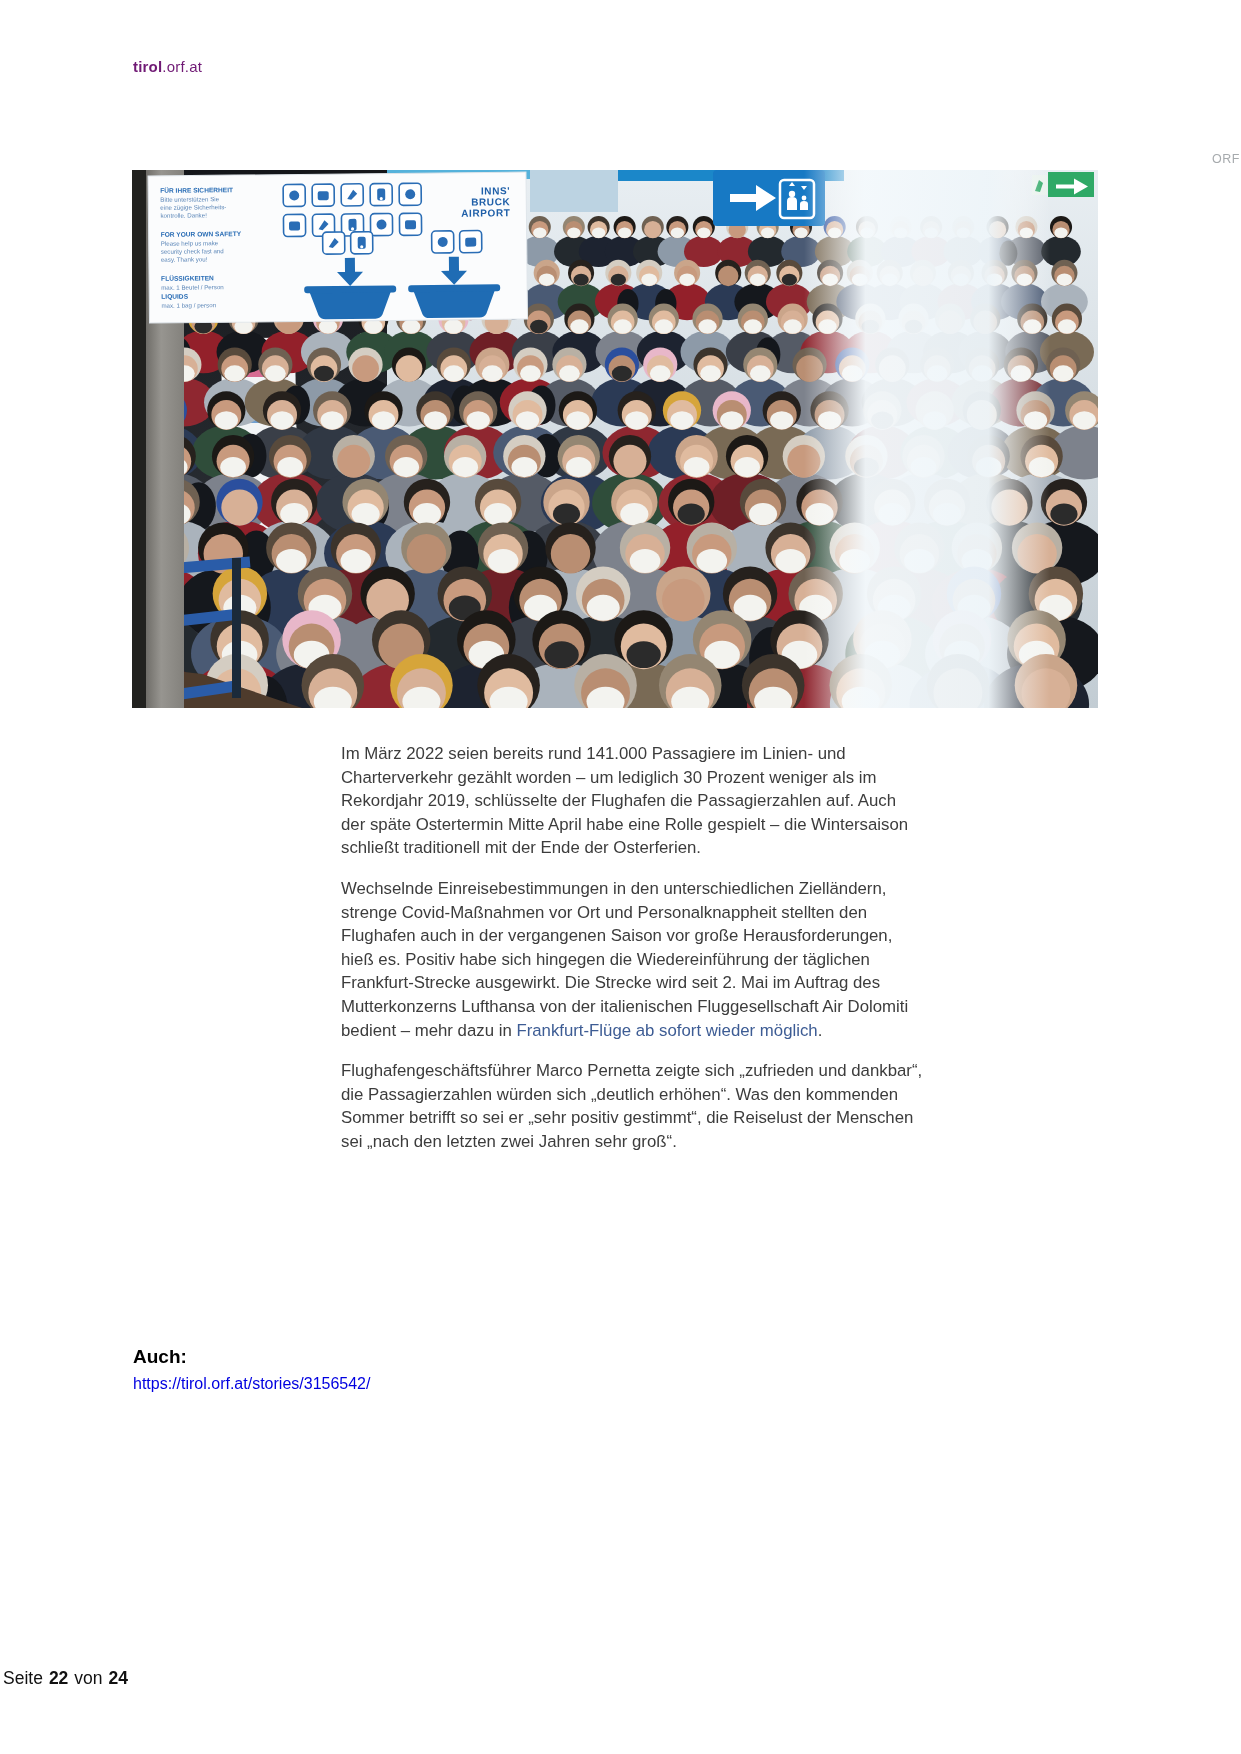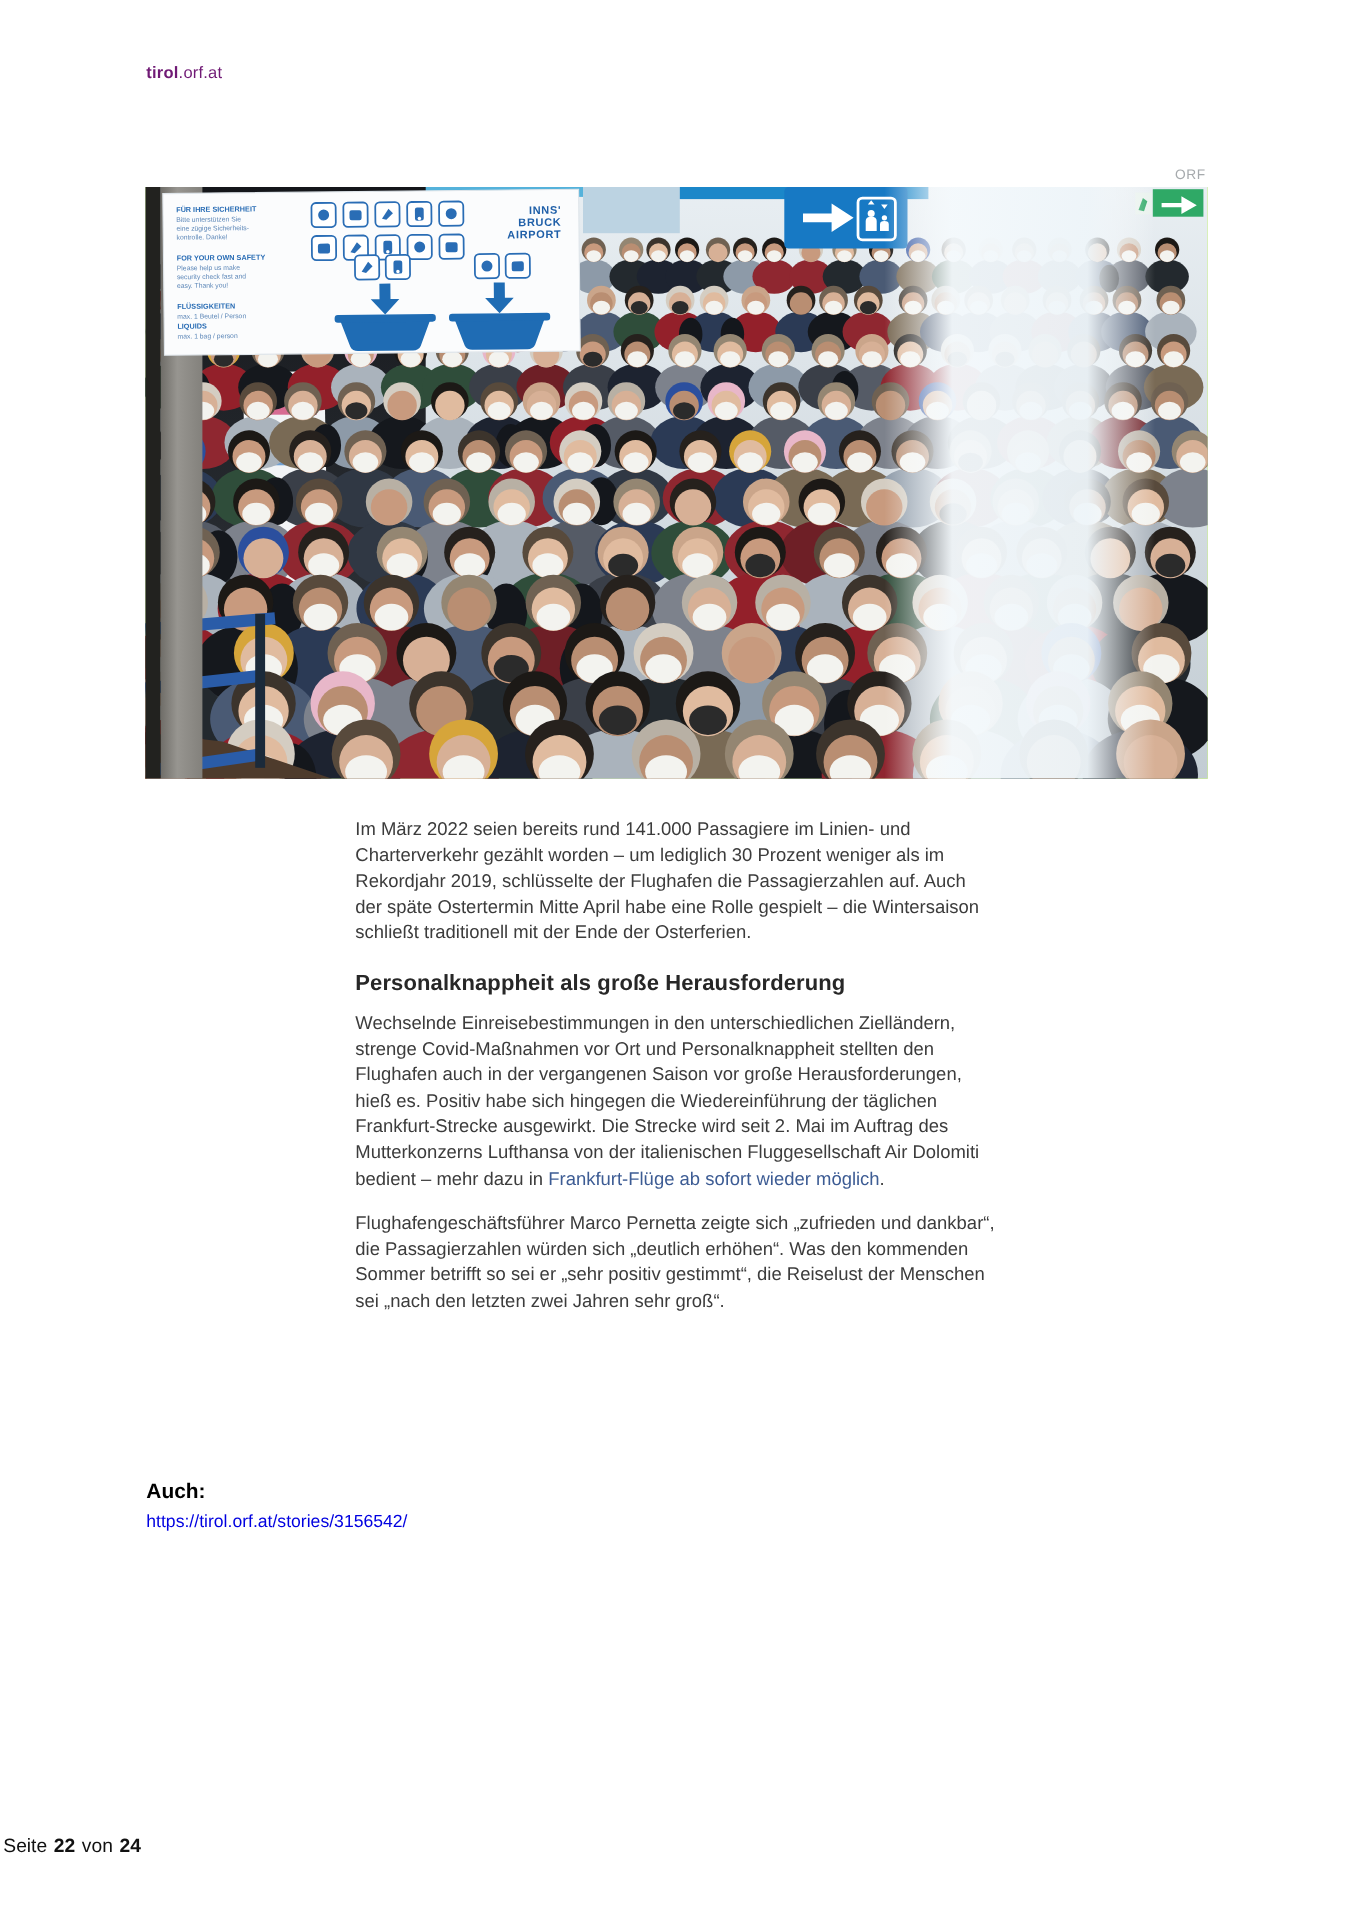--- a/index.html
+++ b/index.html
@@ -7,26 +7,26 @@
     --byline-gray:#9c9c9c; --credit-gray:#a6aaad; --inline-link-blue:#3d5c94;
     --url-blue:#0000e0; --sign-blue:#2a6db5; --beam-blue:#1b87c9;
     --exit-green:#2fa966; --mask-white:#f3f3ef;
   }
   *{margin:0;padding:0;box-sizing:border-box}
   html,body{background:#e9e9e9}
   .page{position:relative;width:1241px;height:1754px;margin:0 auto;background:#ffffff;
         font-family:"Liberation Sans",sans-serif;overflow:hidden}
   .site-logo{position:absolute;left:133px;top:58px;font-size:15px;color:#701a75;letter-spacing:.2px}
   .site-logo b{font-weight:bold}
-  figure{position:absolute;left:132px;top:170px;width:966px}
+  figure{position:absolute;left:132px;top:170px;width:1110px}
   .credit{position:absolute;top:-18px;right:2px;font-size:12.5px;color:var(--credit-gray);letter-spacing:.5px}
   .photo{width:966px;height:538px;overflow:hidden;background:#bef264}
   .photo svg{display:block}
   figcaption{margin:9px 0 0 26px;font-size:15.5px;color:var(--caption-gray)}
-  .article{position:absolute;left:323px;top:742px;width:582px;font-size:16.8px;
+  .article{position:absolute;left:341px;top:742px;width:582px;font-size:16.8px;
            line-height:23.6px;color:var(--text-dark)}
   .article p{margin:0 0 17px}
   .article h2{font-size:20px;line-height:26px;color:var(--heading-dark);margin:21px 0 11px;letter-spacing:.1px}
   .inline-link{color:var(--inline-link-blue);font-weight:normal;text-decoration:none;cursor:pointer}
   .byline{color:var(--byline-gray);font-size:15.5px;margin-top:26px}
   .link-block{position:absolute;left:133px;top:1346px}
   .link-label{font-size:19px;font-weight:bold;color:#000;margin-bottom:7px}
   .url{font-size:16px;color:var(--url-blue);cursor:pointer;display:inline-block}
   .page-footer{position:absolute;left:0;top:1668px;width:100%;text-align:left;
                font-size:17.5px;color:#111}
@@ -1421,21 +1421,20 @@
           <path d="M924 14.5 h18 v-6 l14 8 -14 8 v-6 h-18 z" fill="#ffffff"></path>
         </g>
 
         <rect x="672" y="0" width="246" height="538" fill="url(#glow)"></rect>
       </svg>
     </div>
   </figure>
 
   <main class="article">
     <p>Im März 2022 seien bereits rund 141.000 Passagiere im Linien- und Charterverkehr gezählt worden – um lediglich 30 Prozent weniger als im Rekordjahr 2019, schlüsselte der Flughafen die Passagierzahlen auf. Auch der späte Ostertermin Mitte April habe eine Rolle gespielt – die Wintersaison schließt traditionell mit der Ende der Osterferien.</p>
-    <h2>Personalknappheit als große Herausforderung</h2>
     <p><span>Wechselnde Einreisebestimmungen in den unterschiedlichen Zielländern, strenge Covid-Maßnahmen vor Ort und Personalknappheit stellten den Flughafen auch in der vergangenen Saison vor große Herausforderungen, hieß es. Positiv habe sich hingegen die Wiedereinführung der täglichen Frankfurt-Strecke ausgewirkt. Die Strecke wird seit 2. Mai im Auftrag des Mutterkonzerns Lufthansa von der italienischen Fluggesellschaft Air Dolomiti bedient – mehr dazu in </span><a class="inline-link">Frankfurt-Flüge ab sofort wieder möglich</a><span>.</span></p>
     <p>Flughafengeschäftsführer Marco Pernetta zeigte sich „zufrieden und dankbar“, die Passagierzahlen würden sich „deutlich erhöhen“. Was den kommenden Sommer betrifft so sei er „sehr positiv gestimmt“, die Reiselust der Menschen sei „nach den letzten zwei Jahren sehr groß“.</p>
   </main>
 
   <section class="link-block">
     <div class="link-label">Auch:</div>
     <a class="url">https://tirol.orf.at/stories/3156542/</a>
   </section>
 
   <footer class="page-footer">

